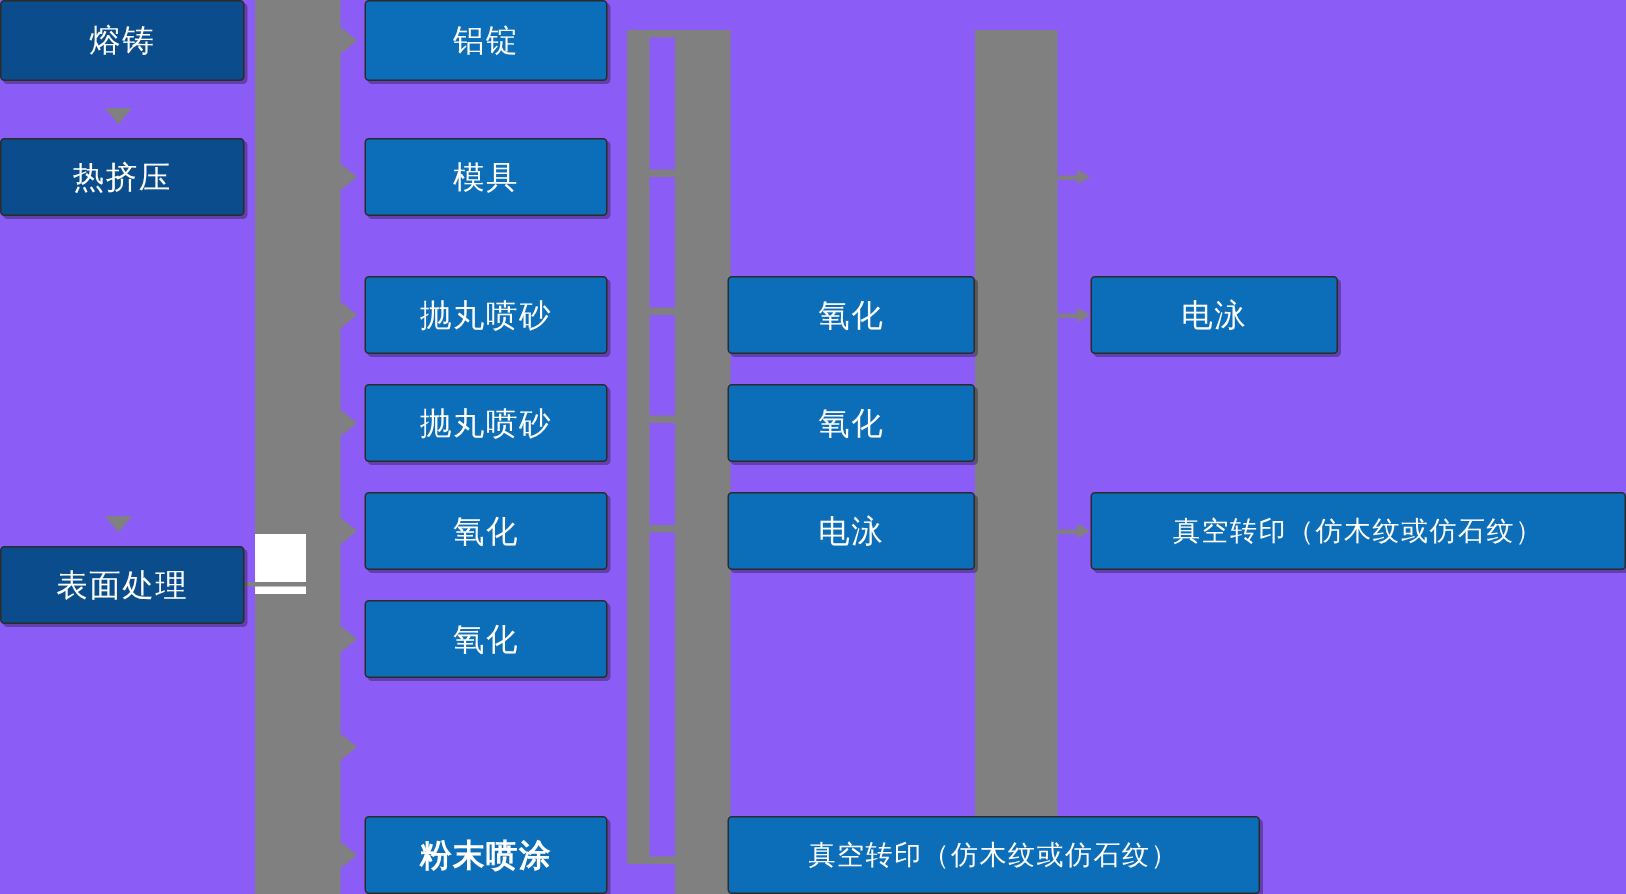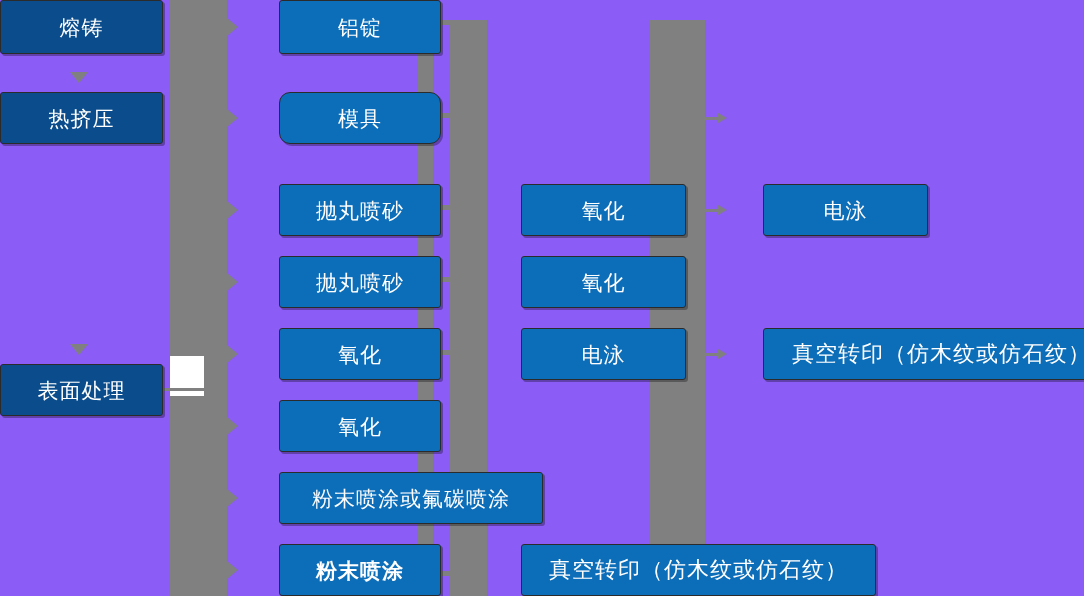--- a/index.html
+++ b/index.html
@@ -76,22 +76,22 @@
     border: 1px solid #2b2b2b;
     border-radius: 3px;
     box-shadow: 2px 2px 0 rgba(0,0,0,0.30);
     font-size: 21px;
     line-height: 1;
     letter-spacing: 1px;
     white-space: nowrap;
     user-select: none;
   }
   .box.dark  { background: #0A4C8C; }
-  .box.light { background: #0C6DB8; margin-left: 36px; }
-  .box.wide  { font-size: 22px; }
+  .box.light { background: #0C6DB8; }
+  .box.wide  { font-size: 18px; }
 </style>
 </head>
 <body>
 
 <div id="canvas">
 
   <div class="band" style="left:170px; top:0px; width:57px; height:596px;"></div>
 
   <div class="elbow" style="left:170px; top:356px; width:34px; height:40px;"></div>
   <div class="elbow-line" style="left:163px; top:388px; width:41px; height:3px;"></div>
@@ -145,37 +145,34 @@
   <div class="box dark" style="left:0px; top:92px; width:163px; height:52px;">
     <span>热挤压</span>
   </div>
   <div class="box dark" style="left:0px; top:364px; width:163px; height:52px;">
     <span>表面处理</span>
   </div>
 
   <div class="box light" style="left:243px; top:0px; width:162px; height:54px;">
     <span>铝锭</span>
   </div>
-  <div class="box light" style="left:243px; top:92px; width:162px; height:52px;border-radius:11px;">
+  <div class="box light" style="left:243px; top:92px; width:162px; height:52px;">
     <span>模具</span>
   </div>
   <div class="box light" style="left:243px; top:184px; width:162px; height:52px;">
     <span>抛丸喷砂</span>
   </div>
   <div class="box light" style="left:243px; top:256px; width:162px; height:52px;">
     <span>抛丸喷砂</span>
   </div>
   <div class="box light" style="left:243px; top:328px; width:162px; height:52px;">
     <span>氧化</span>
   </div>
   <div class="box light" style="left:243px; top:400px; width:162px; height:52px;">
     <span>氧化</span>
-  </div>
-  <div class="box light" style="left:243px; top:472px; width:264px; height:52px;">
-    <span>粉末喷涂或氟碳喷涂</span>
   </div>
   <div class="box light" style="left:243px; top:544px; width:162px; height:52px;font-weight:bold;">
     <span>粉末喷涂</span>
   </div>
 
   <div class="box light" style="left:485px; top:184px; width:165px; height:52px;">
     <span>氧化</span>
   </div>
   <div class="box light" style="left:485px; top:256px; width:165px; height:52px;">
     <span>氧化</span>

